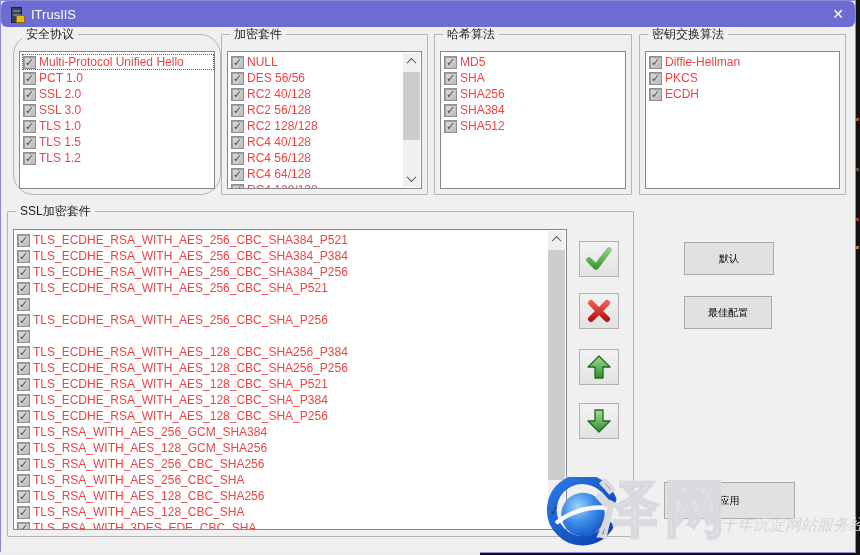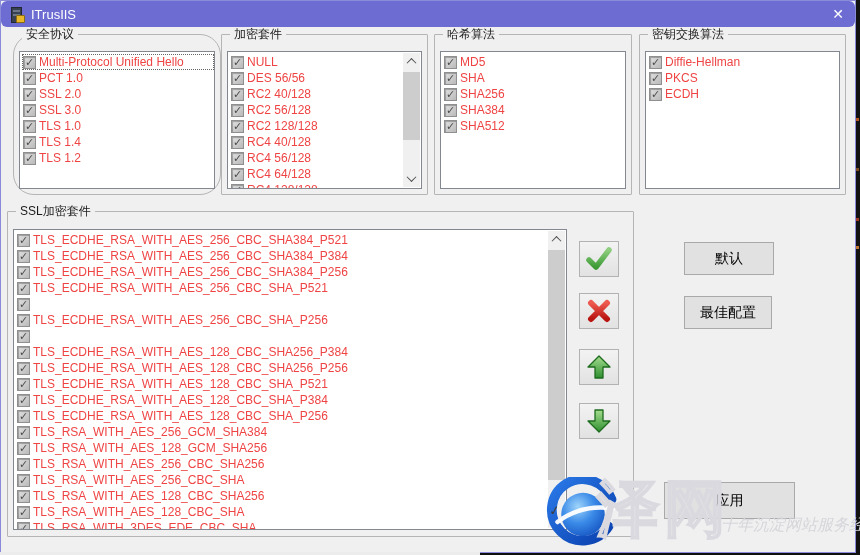--- a/index.html
+++ b/index.html
@@ -58,21 +58,21 @@
   
   .icon-btn{
     position:absolute;left:578px;width:40px;height:36px;
     background:linear-gradient(#f3f3f3,#e2e2e2);border:1px solid #b2b2b2;
     display:flex;align-items:center;justify-content:center;box-sizing:border-box;
   }
   
   .btn{
     position:absolute;background:#e1e1e1;border:1px solid #a9a9a9;
     display:flex;align-items:center;justify-content:center;
-    font-size:14px;color:#000;box-sizing:border-box;
+    font-size:10px;color:#000;box-sizing:border-box;
   }
   
   .watermark{position:absolute;left:0;top:0;width:860px;height:555px;pointer-events:none;z-index:50;}
   .wm-brand{
     position:absolute;left:597px;top:474px;
     font-size:62px;font-weight:bold;letter-spacing:5px;line-height:70px;
     color:rgba(244,244,248,0.12);
     -webkit-text-stroke:2px #d9d9df;
   }
   .wm-tagline{
@@ -120,21 +120,21 @@
         <div class="row">
           <span class="cb">✓</span>
           <span class="lbl">SSL 3.0</span>
         </div>
         <div class="row">
           <span class="cb">✓</span>
           <span class="lbl">TLS 1.0</span>
         </div>
         <div class="row">
           <span class="cb">✓</span>
-          <span class="lbl">TLS 1.4</span>
+          <span class="lbl">TLS 1.5</span>
         </div>
         <div class="row">
           <span class="cb">✓</span>
           <span class="lbl">TLS 1.2</span>
         </div>
       </div>
   </div>
 
   <div class="group" style="left:220px;top:33px;width:205px;height:159px;">
     <span class="group-label">加密套件</span>

